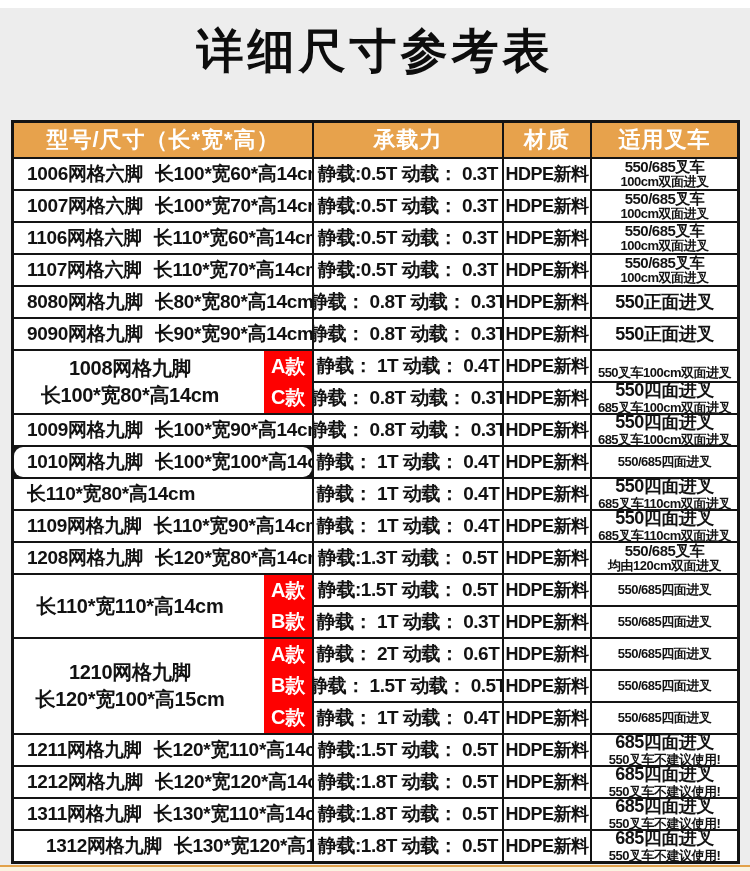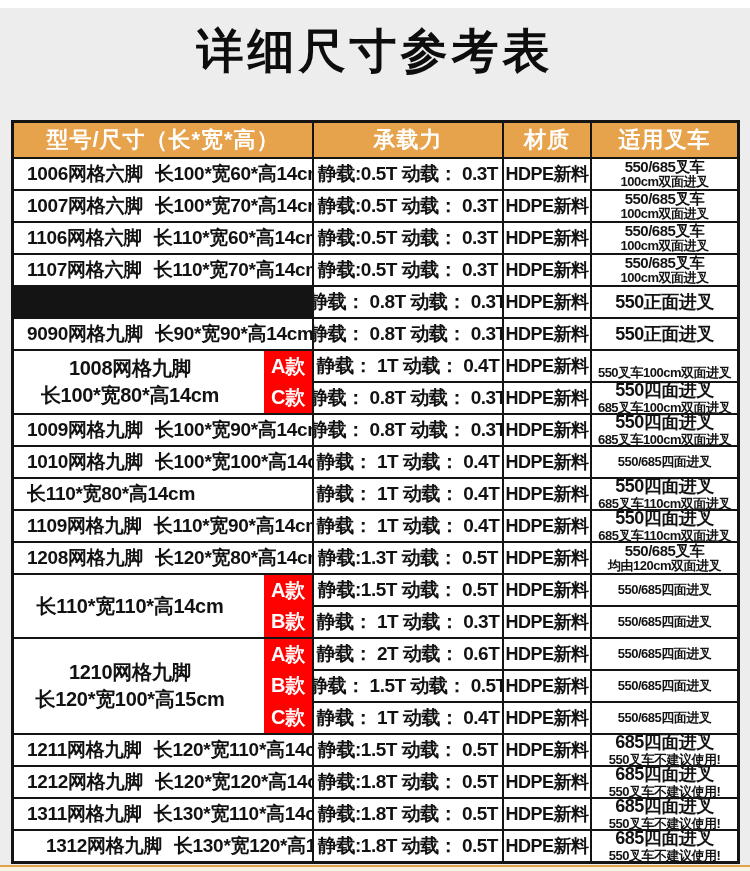--- a/index.html
+++ b/index.html
@@ -97,20 +97,24 @@
     <div class="cell model-cell" style="grid-area: 5 / 1 / span 1;">
       <span>1107网格六脚</span>
       <span>长110*宽70*高14cm</span>
     </div>
     <div class="cell load-cell" style="grid-area: 5 / 2;">静载:0.5T 动载： 0.3T</div>
     <div class="cell material-cell" style="grid-area: 5 / 3;">HDPE新料</div>
     <div class="cell forklift-cell" style="grid-area: 5 / 4;">
       <span style="font-size: 15px;">550/685叉车</span>
       <span style="font-size: 13px;">100cm双面进叉</span>
     </div>
+    <div class="cell model-cell" style="grid-area: 6 / 1 / span 1;">
+      <span>8080网格九脚</span>
+      <span>长80*宽80*高14cm</span>
+    </div>
     <div class="cell load-cell" style="grid-area: 6 / 2;">静载： 0.8T 动载： 0.3T</div>
     <div class="cell material-cell" style="grid-area: 6 / 3;">HDPE新料</div>
     <div class="cell forklift-cell" style="grid-area: 6 / 4;">
       <span style="font-size: 18px;">550正面进叉</span>
     </div>
     <div class="cell model-cell" style="grid-area: 7 / 1 / span 1;">
       <span>9090网格九脚</span>
       <span>长90*宽90*高14cm</span>
     </div>
     <div class="cell load-cell" style="grid-area: 7 / 2;">静载： 0.8T 动载： 0.3T</div>
@@ -140,21 +144,21 @@
     <div class="cell model-cell" style="grid-area: 10 / 1 / span 1;">
       <span>1009网格九脚</span>
       <span>长100*宽90*高14cm</span>
     </div>
     <div class="cell load-cell" style="grid-area: 10 / 2;">静载： 0.8T 动载： 0.3T</div>
     <div class="cell material-cell" style="grid-area: 10 / 3;">HDPE新料</div>
     <div class="cell forklift-cell" style="grid-area: 10 / 4;">
       <span style="font-size: 18px;">550四面进叉</span>
       <span style="font-size: 13px;">685叉车100cm双面进叉</span>
     </div>
-    <div class="cell model-cell" style="grid-area: 11 / 1 / span 1;">
+    <div class="cell model-cell" style="grid-area: 11 / 1 / span 1; border-radius: 9px;">
       <span>1010网格九脚</span>
       <span>长100*宽100*高14cm</span>
     </div>
     <div class="cell load-cell" style="grid-area: 11 / 2;">静载： 1T 动载： 0.4T</div>
     <div class="cell material-cell" style="grid-area: 11 / 3;">HDPE新料</div>
     <div class="cell forklift-cell" style="grid-area: 11 / 4;">
       <span style="font-size: 13px;">550/685四面进叉</span>
     </div>
     <div class="cell model-cell" style="grid-area: 12 / 1 / span 1;">
       <span>长110*宽80*高14cm</span>

